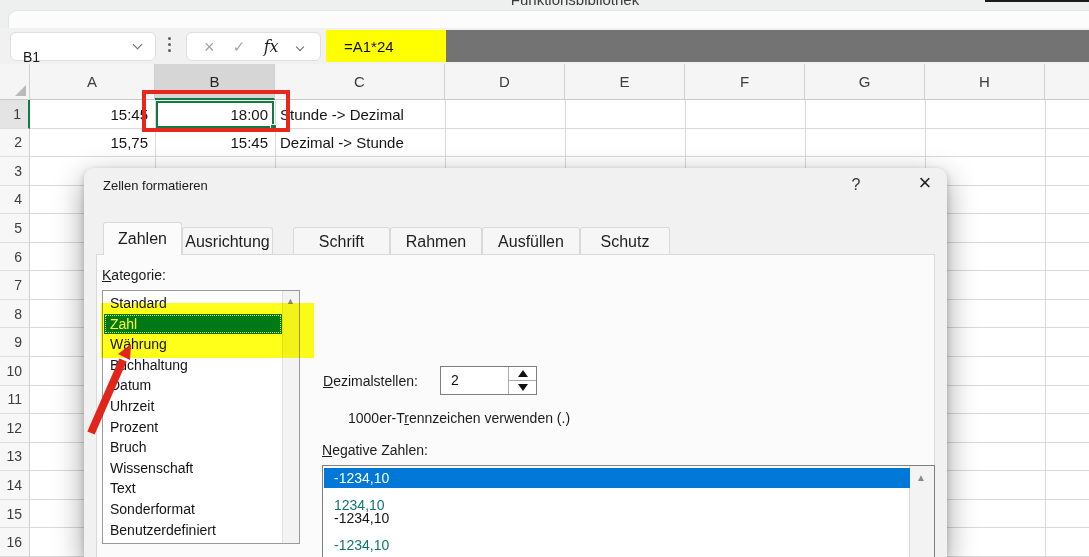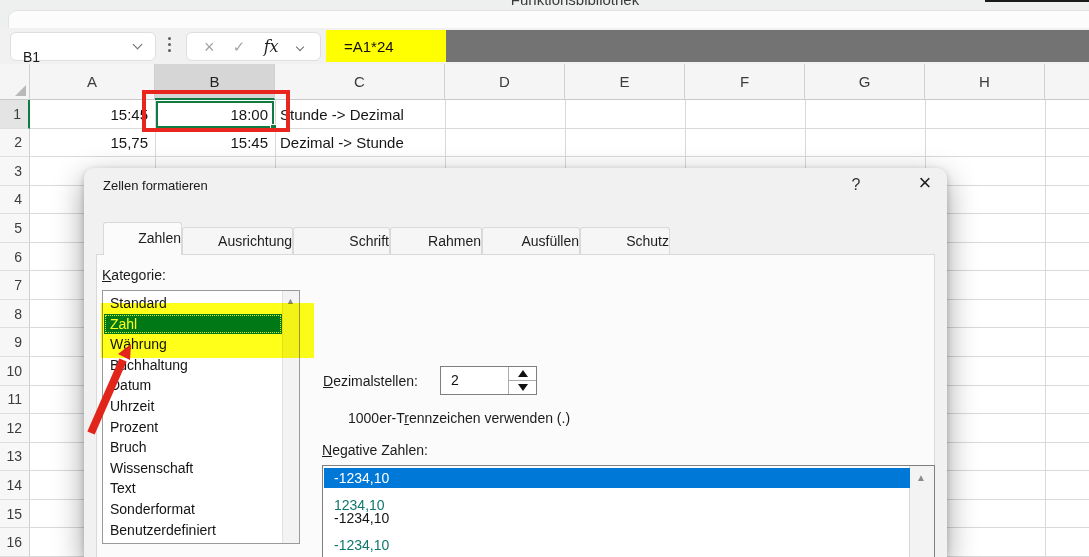--- a/index.html
+++ b/index.html
@@ -44,21 +44,21 @@
   .sel-border { position:absolute; border:2px solid #107c41; background:transparent; }
   .fill-handle { position:absolute; width:7px; height:7px; background:#107c41; border:1px solid #fff; }
   .red-rect { position:absolute; border:4px solid #e8261d; }
 
   
   .dialog { position:absolute; left:84px; top:168px; width:863px; height:389px; background:#f1f1f1; border-radius:10px 10px 0 0; box-shadow:0 10px 30px rgba(0,0,0,.38), 0 2px 6px rgba(0,0,0,.18); }
   .dlg-title { position:absolute; left:19px; top:10px; font-size:13px; color:#1b1b1b; }
   .dlg-help { position:absolute; left:760px; top:8px; width:24px; text-align:center; font-size:16px; color:#333; }
   .dlg-close { position:absolute; left:826px; top:2px; width:30px; text-align:center; font-size:22px; color:#222; font-weight:400; }
 
-  .tab { position:absolute; font-size:14px; color:#1d1d1d; text-align:right; border:1px solid #d9d9d9; border-bottom:none; background:#f6f6f6; border-radius:3px 3px 0 0; }
+  .tab { position:absolute; font-size:16px; color:#1d1d1d; text-align:center; border:1px solid #d9d9d9; border-bottom:none; background:#f6f6f6; border-radius:3px 3px 0 0; }
   .tab.inactive { top:59px; height:27px; line-height:27px; }
   .tab.active { top:54px; height:33px; line-height:31px; background:#fbfbfb; z-index:3; }
 
   .panel { position:absolute; left:12px; top:86px; width:839px; height:303px; background:#fbfbfb; border:1px solid #d9d9d9; border-bottom:none; z-index:2; }
   .lbl { position:absolute; font-size:14px; color:#1b1b1b; }
   .u { text-decoration:underline; }
 
   .cat-list { position:absolute; left:18px; top:122px; width:198px; height:254px; background:#fff; border:1px solid #9a9a9a; z-index:2; }
   .cat-scroll { position:absolute; right:0; top:0; width:17px; height:100%; background:#f3f3f3; border-left:1px solid #e2e2e2; }
   .cat-scroll .up { position:absolute; top:5px; left:3px; font-size:9px; color:#8a8a8a; }
@@ -174,21 +174,21 @@
       <div class="red-rect" style="left: 142px; top: 26px; width: 148px; height: 42px;"></div>
     </div>
 
   <div class="dialog">
     <div class="dlg-title">Zellen formatieren</div>
     <div class="dlg-help">?</div>
     <div class="dlg-close">×</div>
 
     <div id="tabs">
         <div class="tab active" style="left: 19px; width: 79px;">Zahlen</div>
-        <div class="tab inactive" style="left: 98px; width: 111px;">Ausrichtung</div>
+        <div class="tab inactive" style="left: 98px; width: 91px;">Ausrichtung</div>
         <div class="tab inactive" style="left: 209px; width: 97px;">Schrift</div>
         <div class="tab inactive" style="left: 306px; width: 92px;">Rahmen</div>
         <div class="tab inactive" style="left: 398px; width: 98px;">Ausfüllen</div>
         <div class="tab inactive" style="left: 496px; width: 90px;">Schutz</div>
       </div>
     <div class="panel"></div>
 
     <div class="lbl" style="left:18px; top:99px; z-index:2;"><span></span><span class="u">K</span><span>ategorie:</span></div>
 
     <div class="cat-list" id="catlist">

